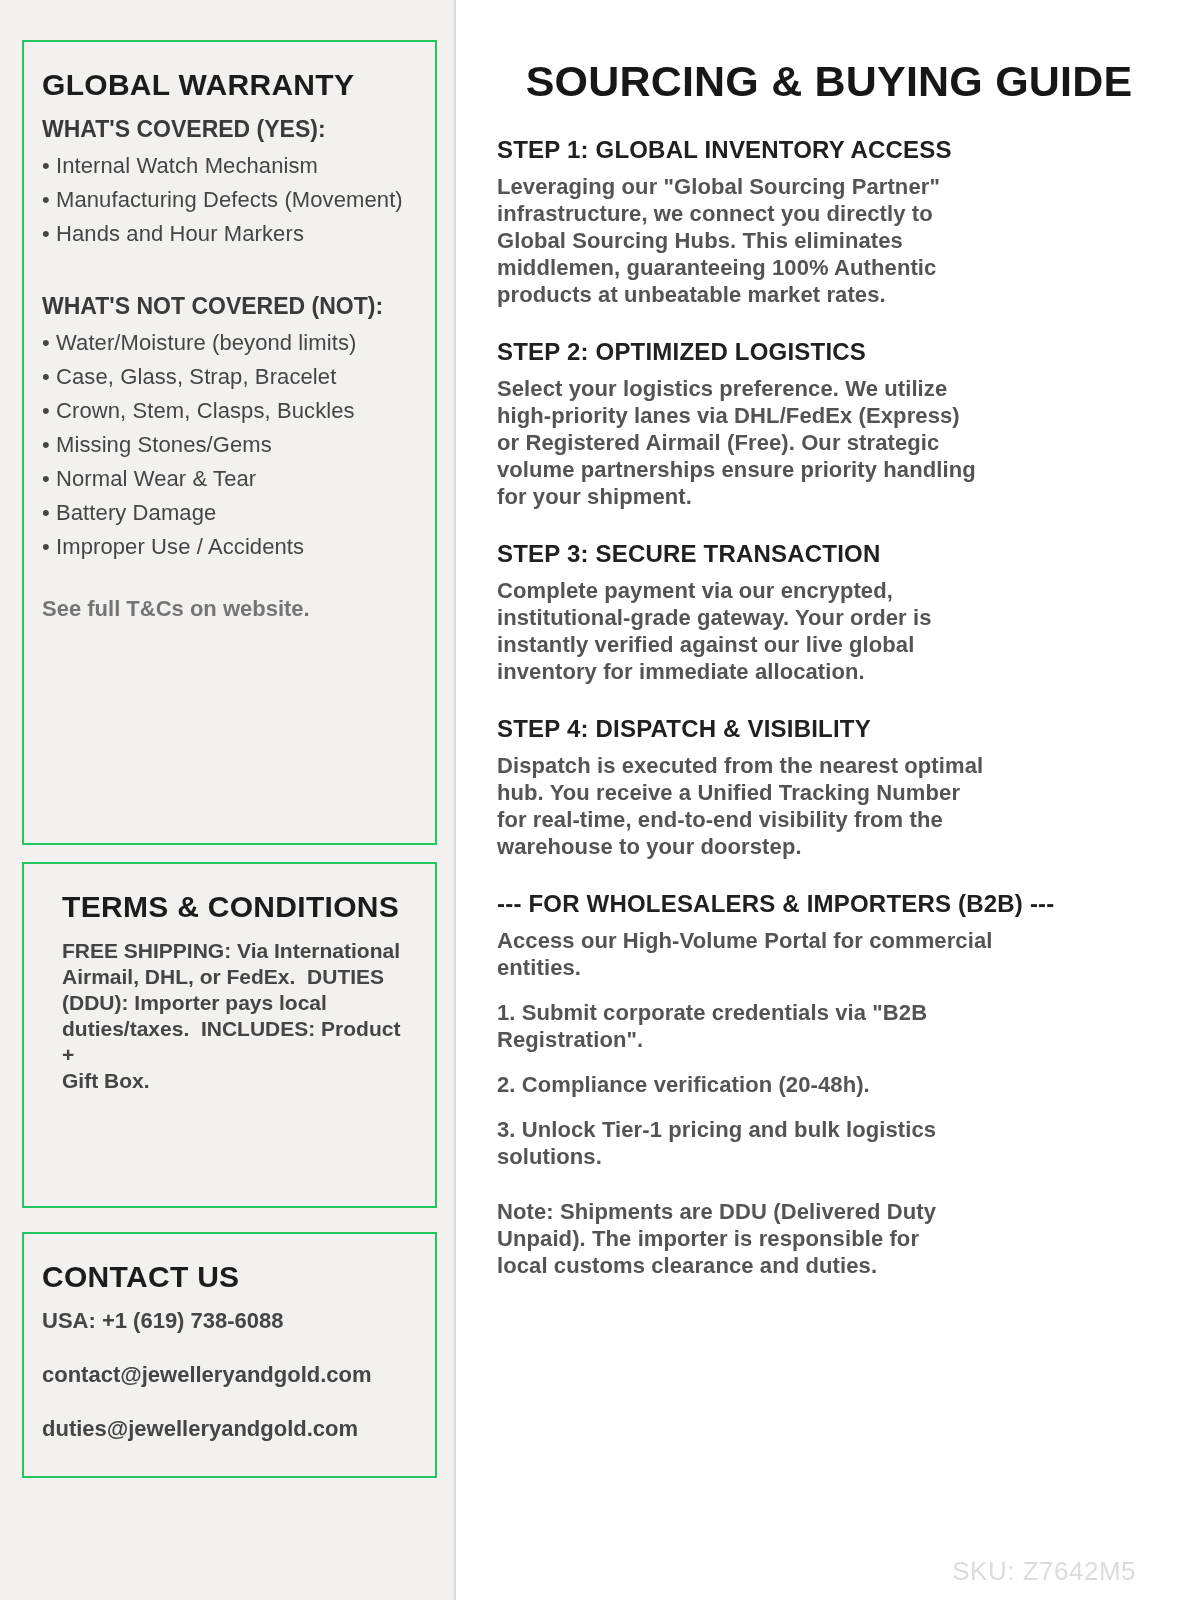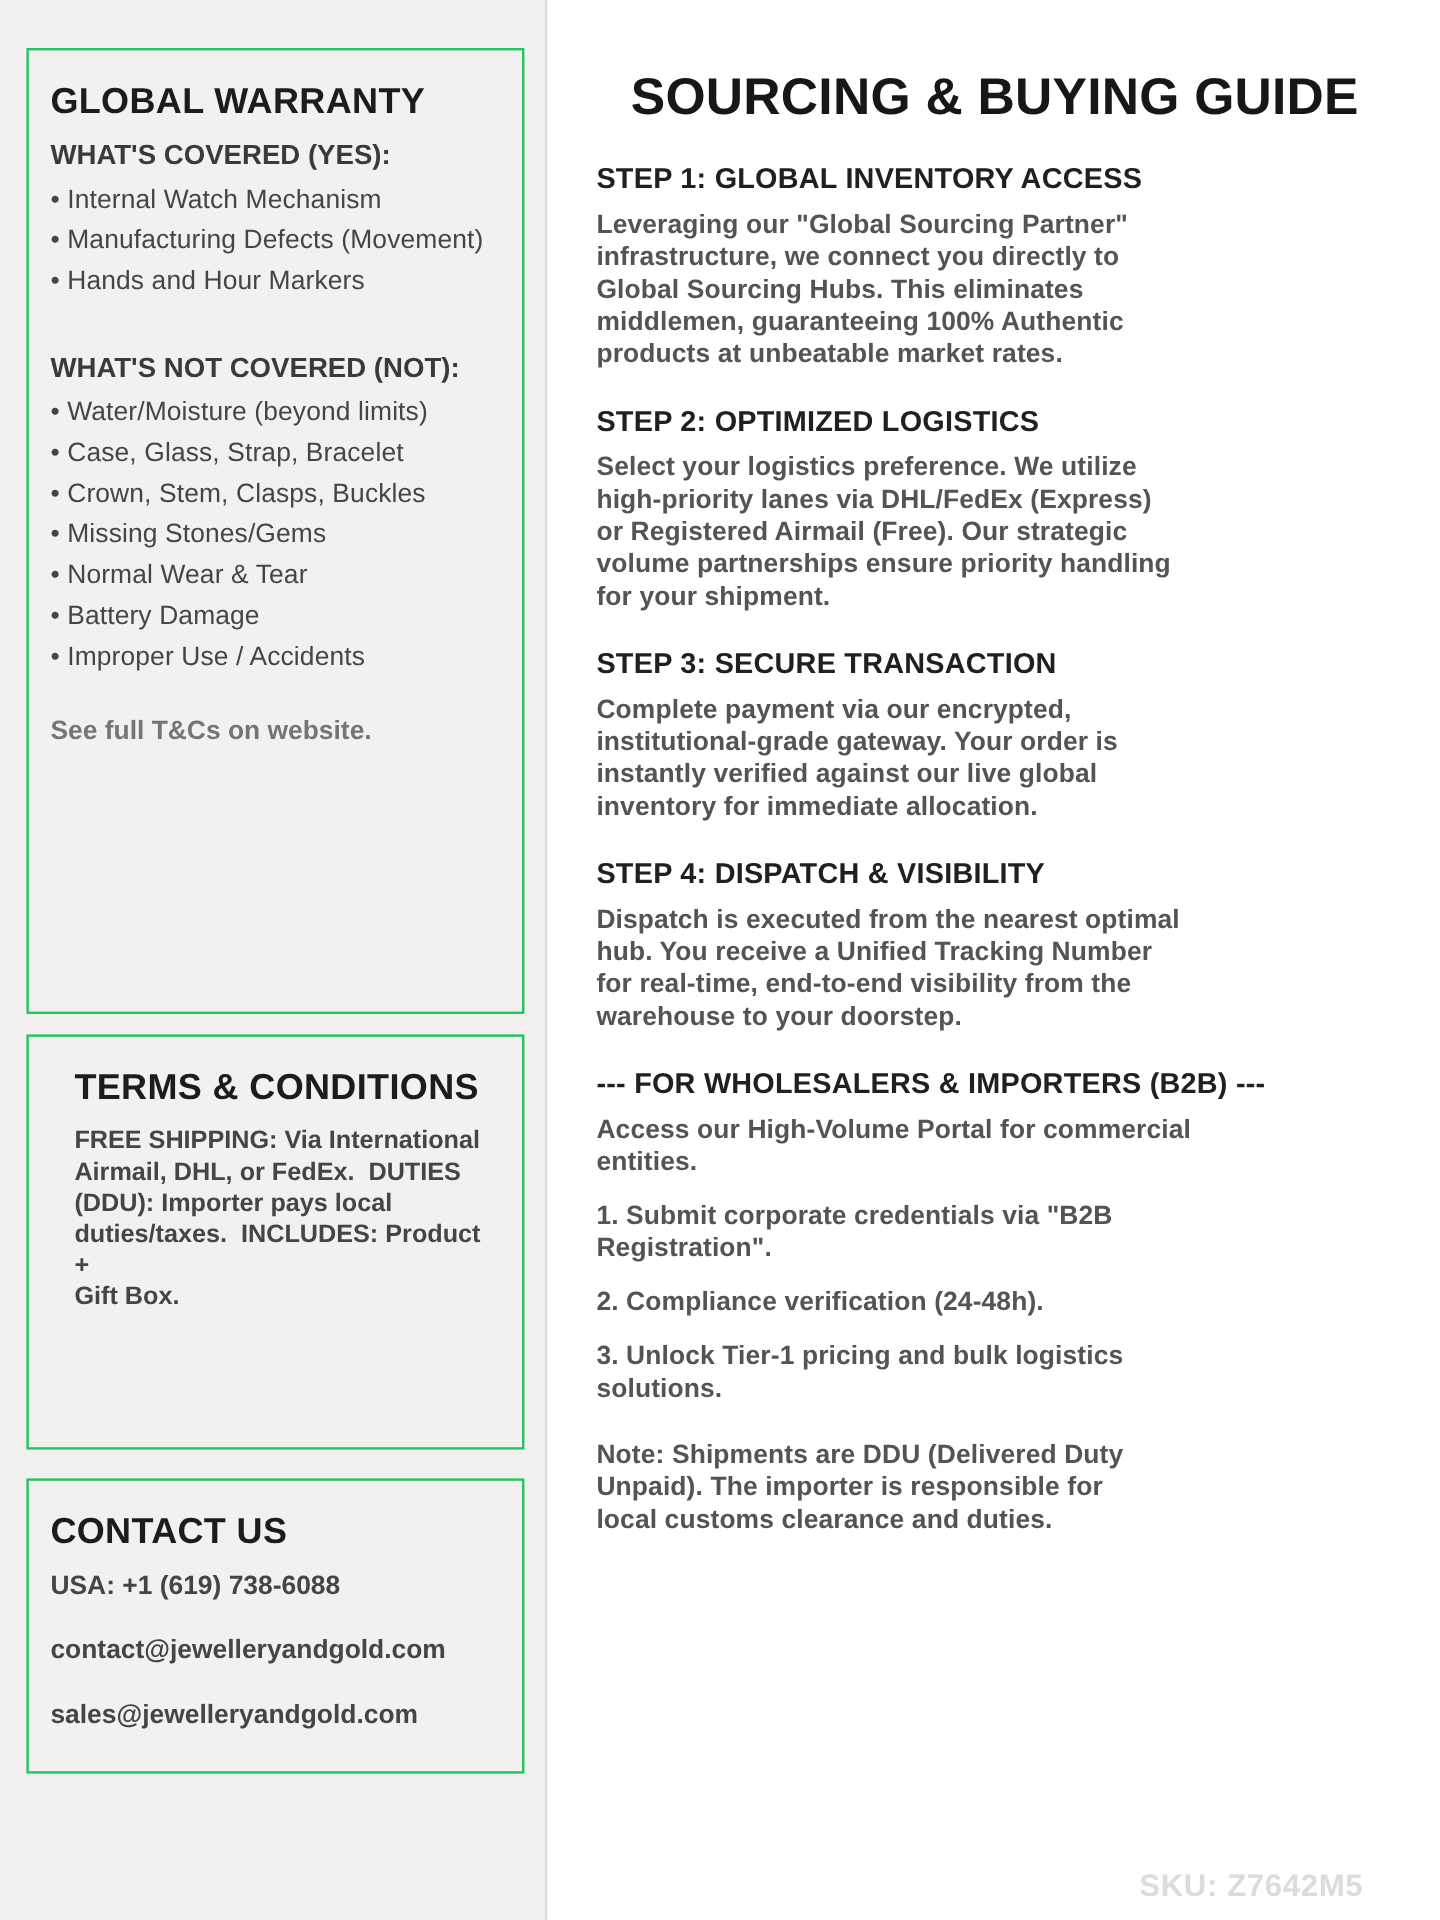--- a/index.html
+++ b/index.html
@@ -90,21 +90,21 @@
     margin:0 0 0 39px;
     font-size:22px; font-weight:600;
     color:#545454; line-height:27px;
     white-space:pre-wrap; letter-spacing:0.1px;
   }
   .b2b-item { margin-top:18px; }
   .b2b-note { margin-top:28px; }
 
   .sku {
     position:absolute; right:64px; bottom:13px;
-    font-size:26px; font-weight:700;
+    font-size:26px; font-weight:400;
     color:#dcdcdc; letter-spacing:0.5px;
   }
 </style>
 </head>
 <body>
 
 <div class="sidebar">
 
   <section class="panel panel--warranty">
     <h2 class="panel-title">GLOBAL WARRANTY</h2>
@@ -133,21 +133,21 @@
 Airmail, DHL, or FedEx.  DUTIES
 (DDU): Importer pays local
 duties/taxes.  INCLUDES: Product +
 Gift Box.</p>
   </section>
 
   <section class="panel panel--contact">
     <h2 class="panel-title">CONTACT US</h2>
     <p class="contact-line contact-line--first">USA: +1 (619) 738-6088</p>
     <p class="contact-line">contact@jewelleryandgold.com</p>
-    <p class="contact-line">sales@jewelleryandgold.com</p>
+    <p class="contact-line">duties@jewelleryandgold.com</p>
   </section>
 
 </div>
 
 <div class="main">
   <h1 class="main-title">SOURCING &amp; BUYING GUIDE</h1>
 
   <section>
     <h3 class="section-heading">STEP 1: GLOBAL INVENTORY ACCESS</h3>
     <p class="section-body">Leveraging our "Global Sourcing Partner"
@@ -181,21 +181,21 @@
 for real-time, end-to-end visibility from the
 warehouse to your doorstep.</p>
   </section>
 
   <section>
     <h3 class="section-heading">--- FOR WHOLESALERS &amp; IMPORTERS (B2B) ---</h3>
     <p class="section-body">Access our High-Volume Portal for commercial
 entities.</p>
     <p class="section-body b2b-item">1. Submit corporate credentials via "B2B
 Registration".</p>
-    <p class="section-body b2b-item">2. Compliance verification (24-48h).</p>
+    <p class="section-body b2b-item">2. Compliance verification (20-48h).</p>
     <p class="section-body b2b-item">3. Unlock Tier-1 pricing and bulk logistics
 solutions.</p>
     <p class="section-body b2b-note">Note: Shipments are DDU (Delivered Duty
 Unpaid). The importer is responsible for
 local customs clearance and duties.</p>
   </section>
 </div>
 
 <div class="sku">SKU: Z7642M5</div>
 

